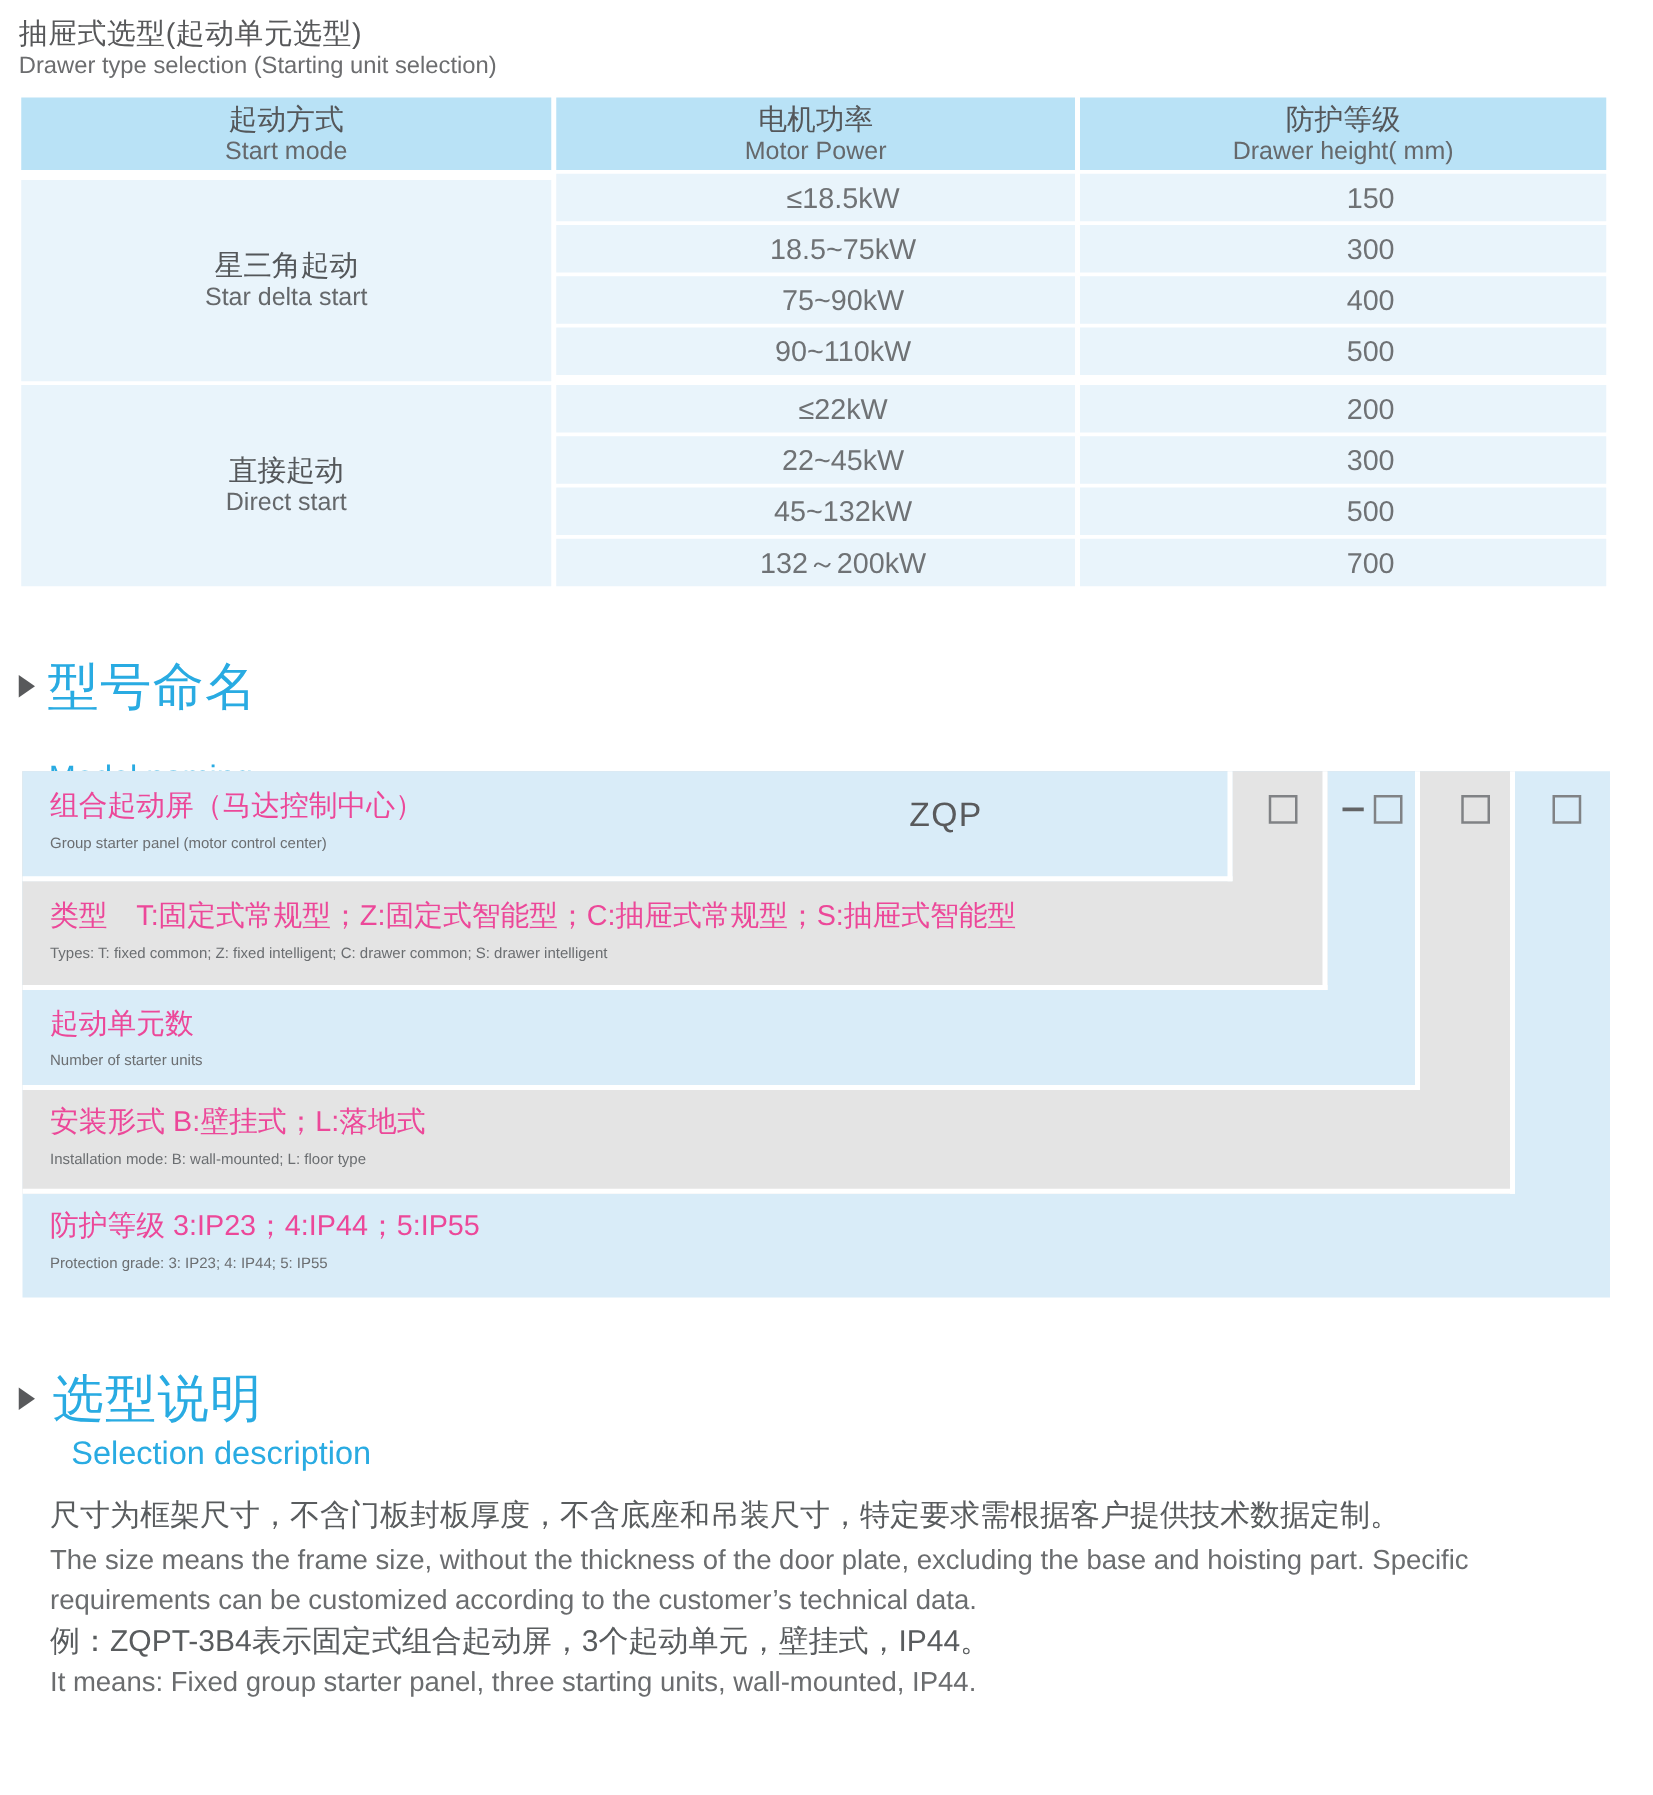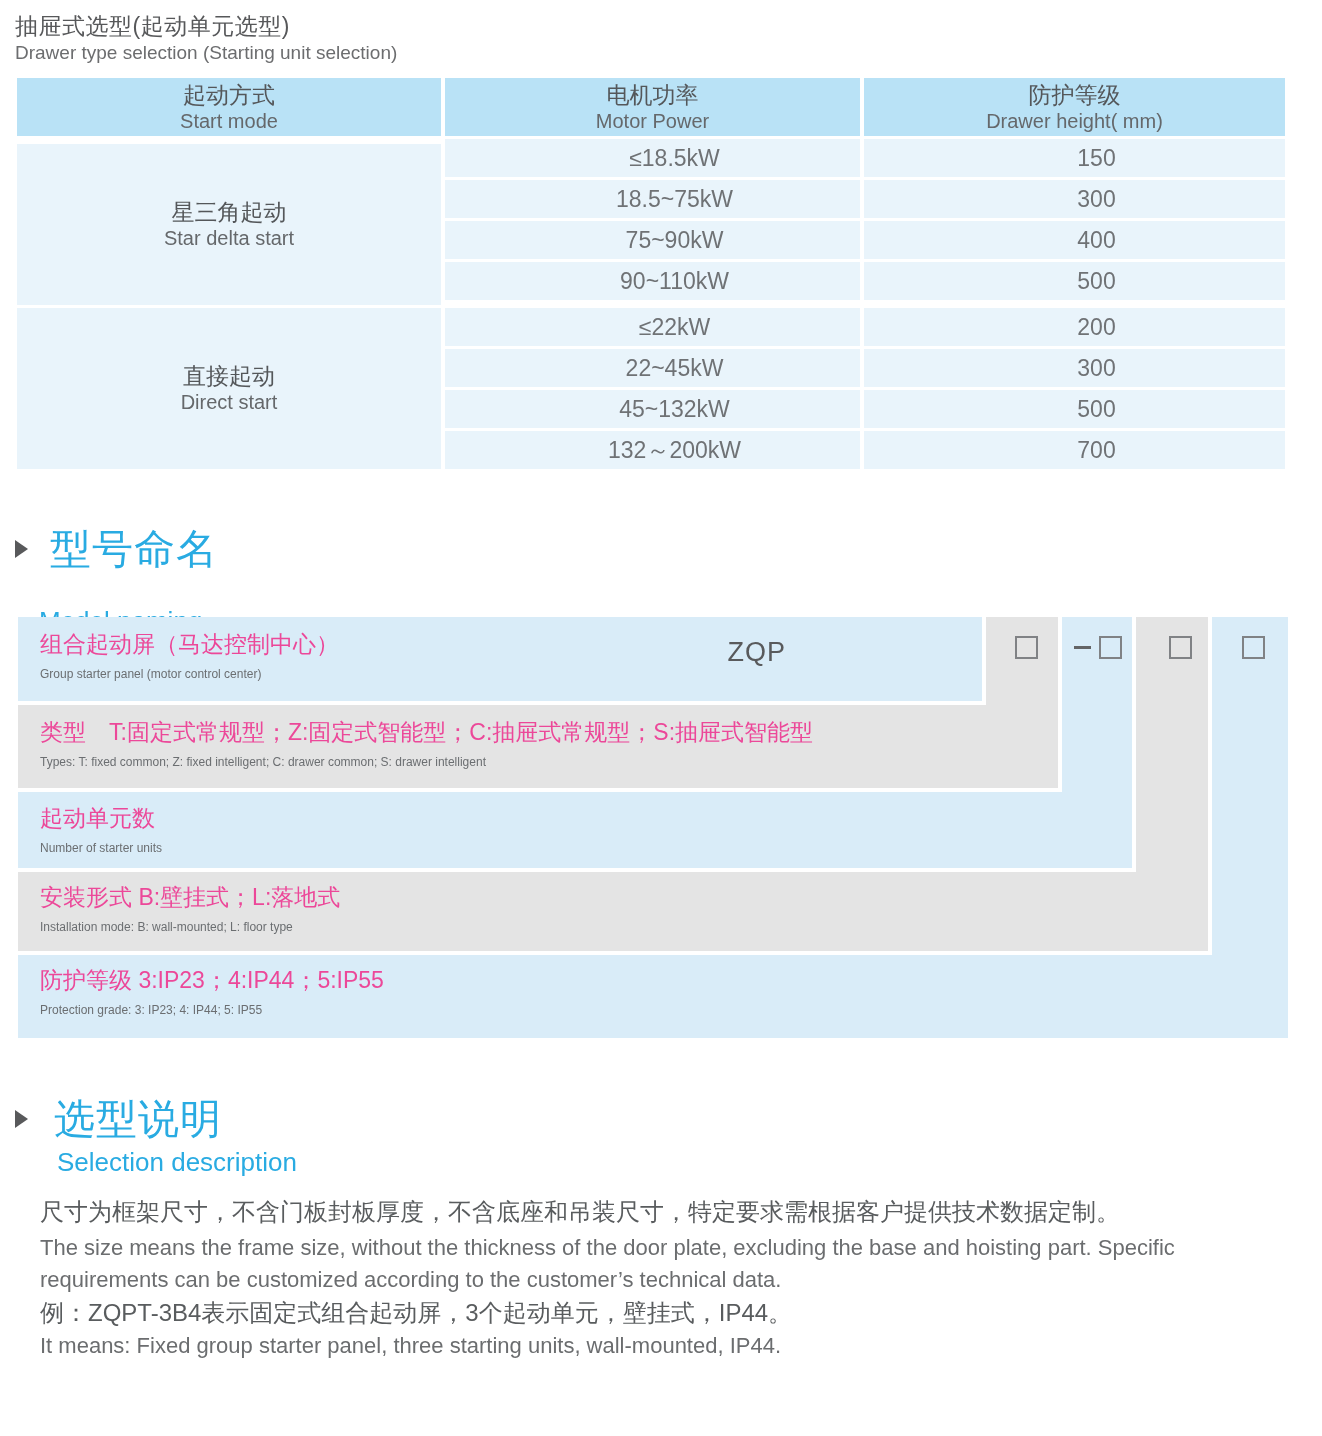--- a/index.html
+++ b/index.html
@@ -20,21 +20,21 @@
   .cell.body { height:38px; }
   .cell.merged { height:161px; }
   .gstart { margin-top:5px; }
   .cell .zh { font-size:23px; color:#54575a; line-height:27px; }
   .cell .en { font-size:20px; color:#65686b; line-height:24px; }
   .cell.body, .cell .val { font-size:23px; color:#6f7275;padding-left:44px; }
 
   
   .sec-arrow { position:absolute; width:0; height:0; border-left:13px solid #58595b;
                border-top:9px solid transparent; border-bottom:9px solid transparent; }
-  .sec-head-zh { position:absolute; font-size:41px; color:#29abe2; letter-spacing:1px;margin-left:12px; }
+  .sec-head-zh { position:absolute; font-size:41px; color:#29abe2; letter-spacing:1px; }
   .sec-head-en { position:absolute; font-size:26px; color:#29abe2; }
 
   
   .stair { position:absolute; left:18px; top:617px; width:1270px; height:421px; }
   .layer { position:absolute; left:0; top:0; }
   .l1 { width:968px;  height:88px;  background:#d9ecf8; z-index:5; border-right:4px solid #fff; border-bottom:4px solid #fff; }
   .l2 { width:1044px; height:175px; background:#e4e4e4; z-index:4; border-right:4px solid #fff; border-bottom:4px solid #fff; }
   .l3 { width:1118px; height:255px; background:#d9ecf8; z-index:3; border-right:4px solid #fff; border-bottom:4px solid #fff; }
   .l4 { width:1194px; height:338px; background:#e4e4e4; z-index:2; border-right:4px solid #fff; border-bottom:4px solid #fff; }
   .l5 { width:1270px; height:421px; background:#d9ecf8; z-index:1; }

